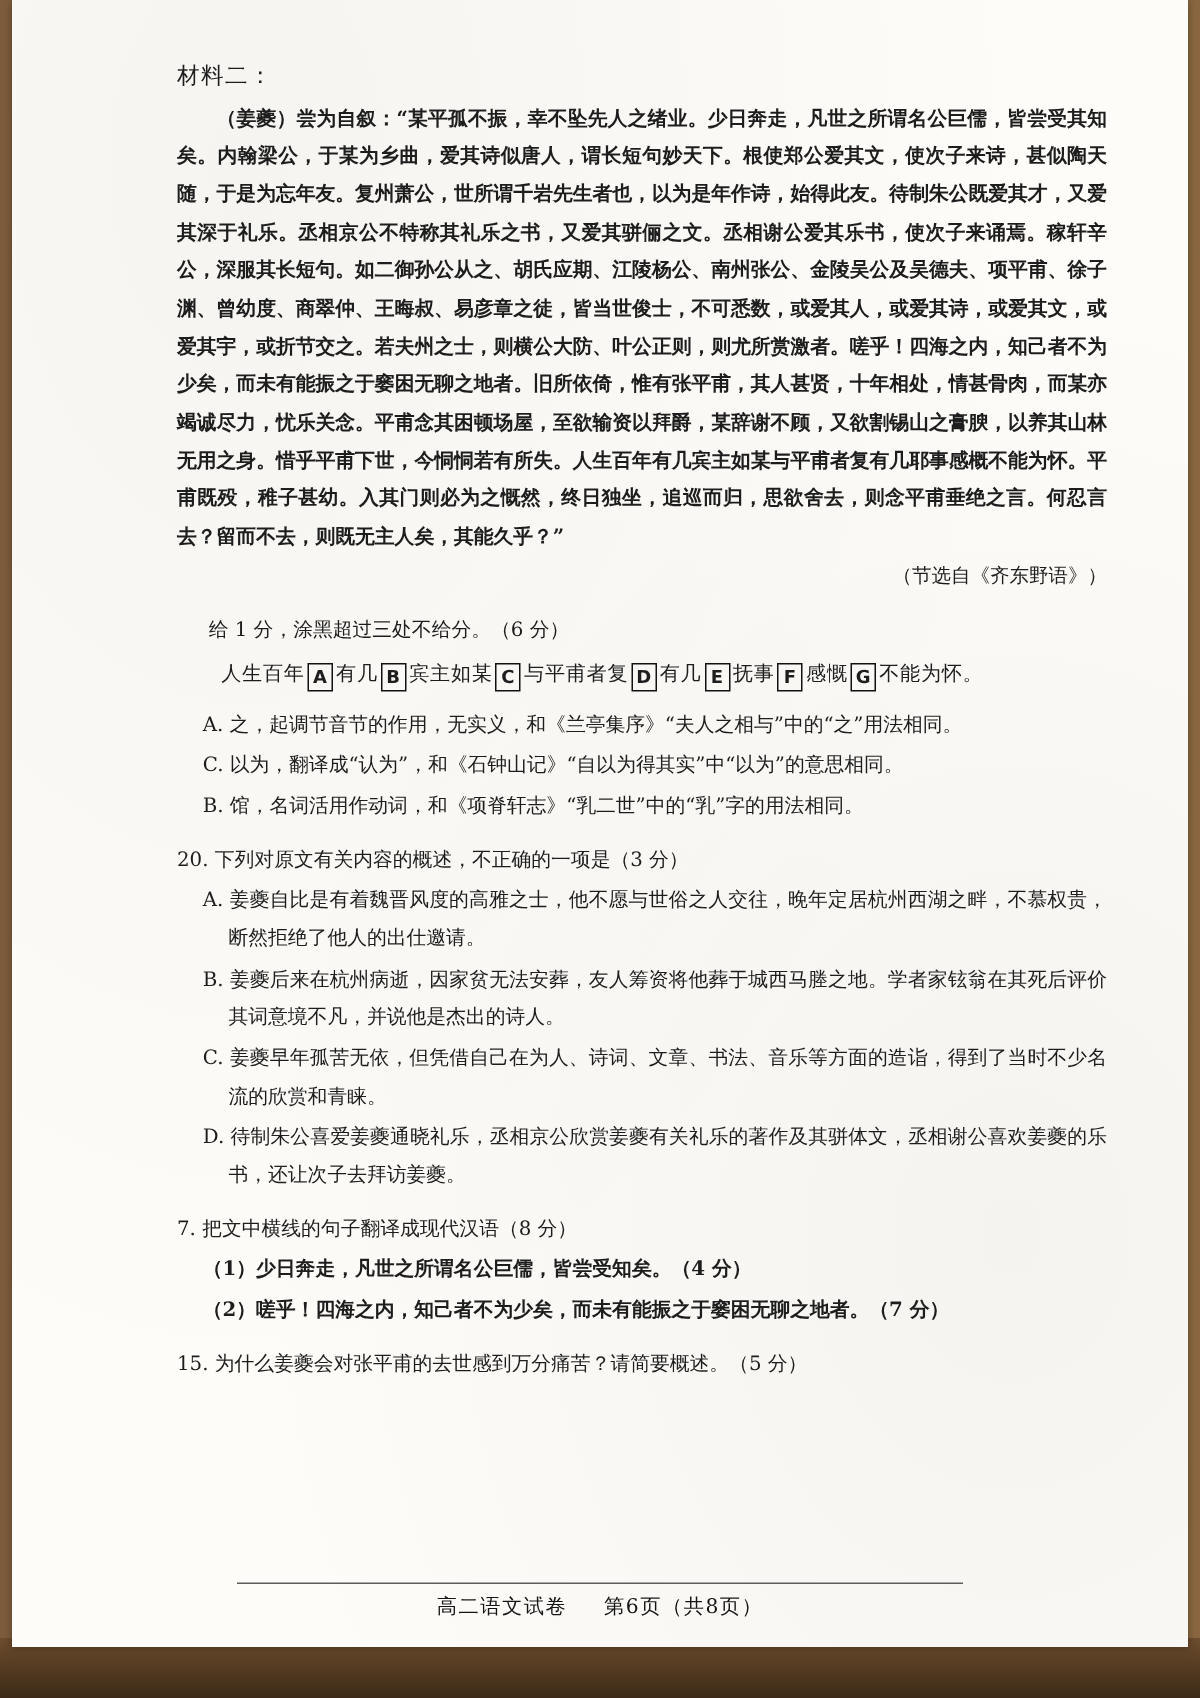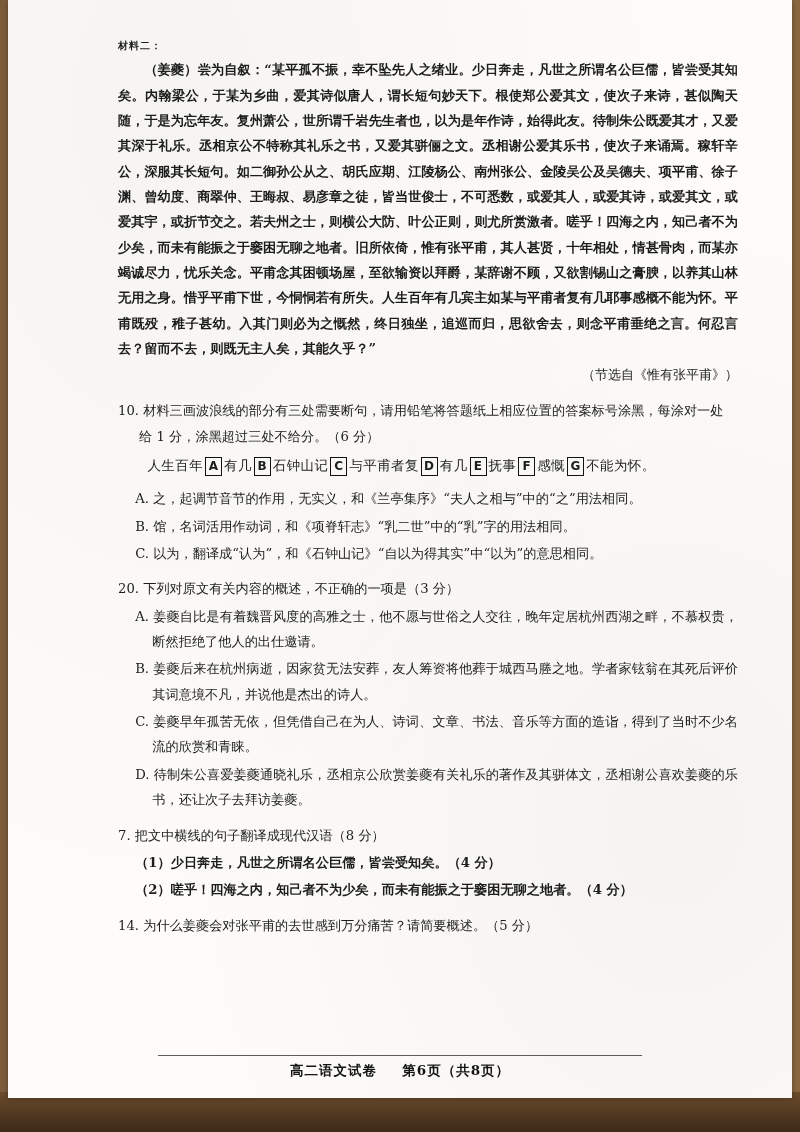--- a/index.html
+++ b/index.html
@@ -51,22 +51,22 @@
     left: 110px;
     top: 36px;
     width: 620px;
     color: #1d1d1d;
     font-family: "DejaVu Serif", "Liberation Serif", serif;
     font-size: 13.2px;
     line-height: 1.92;
     text-align: justify;
   }
   .mat-title {
-    font-weight: bold;
-    font-size: 10px;
+    font-weight: normal;
+    font-size: 15px;
     letter-spacing: 1px;
     margin-bottom: 2px;
   }
   .para {
     text-indent: 2em;
     margin: 0;
     font-weight: bold;
   }
   .src {
     text-align: right;
@@ -118,21 +118,21 @@
     vertical-align: middle;
   }
   .footer {
     position: absolute;
     left: 0;
     right: 0;
     bottom: 18px;
     text-align: center;
     font-family: "DejaVu Serif", "Liberation Serif", serif;
     font-size: 13.5px;
-    font-weight: bold;
+    font-weight: normal;
     letter-spacing: 1px;
     color: #151515;
   }
   .footer .fsep { display: inline-block; width: 14px; }
   .footer-rule {
     position: absolute;
     left: 150px;
     right: 150px;
     bottom: 42px;
     border-top: 1px solid #5c5c5c;
@@ -143,76 +143,72 @@
 
 <div class="desk"></div>
 
 <div class="page">
   <div class="content">
 
     <div class="mat-title">材料二：</div>
 
     <p class="para">（姜夔）尝为自叙：“某平孤不振，幸不坠先人之绪业。少日奔走，凡世之所谓名公巨儒，皆尝受其知矣。内翰梁公，于某为乡曲，爱其诗似唐人，谓长短句妙天下。根使郑公爱其文，使次子来诗，甚似陶天随，于是为忘年友。复州萧公，世所谓千岩先生者也，以为是年作诗，始得此友。待制朱公既爱其才，又爱其深于礼乐。丞相京公不特称其礼乐之书，又爱其骈俪之文。丞相谢公爱其乐书，使次子来诵焉。稼轩辛公，深服其长短句。如二御孙公从之、胡氏应期、江陵杨公、南州张公、金陵吴公及吴德夫、项平甫、徐子渊、曾幼度、商翠仲、王晦叔、易彦章之徒，皆当世俊士，不可悉数，或爱其人，或爱其诗，或爱其文，或爱其宇，或折节交之。若夫州之士，则横公大防、叶公正则，则尤所赏激者。嗟乎！四海之内，知己者不为少矣，而未有能振之于窭困无聊之地者。旧所依倚，惟有张平甫，其人甚贤，十年相处，情甚骨肉，而某亦竭诚尽力，忧乐关念。平甫念其困顿场屋，至欲输资以拜爵，某辞谢不顾，又欲割锡山之膏腴，以养其山林无用之身。惜乎平甫下世，今恫恫若有所失。人生百年有几宾主如某与平甫者复有几耶事感概不能为怀。平甫既殁，稚子甚幼。入其门则必为之慨然，终日独坐，追巡而归，思欲舍去，则念平甫垂绝之言。何忍言去？留而不去，则既无主人矣，其能久乎？”</p>
 
-    <div class="src">（节选自《惟有张平甫》）</div>
-
-    <div class="q">
-      <div class="q-hang">
-        <span>10.</span>
-        <span>材料三画波浪线的部分有三处需要断句，请用铅笔将答题纸上相应位置的答案标号涂黑，每涂对一处</span>
-      </div>
+    <div class="src">（节选自《齐东野语》）</div>
+
+    <div class="q">
       <div class="q-hang" style="padding-left:1.6em;text-indent:0;">给 1 分，涂黑超过三处不给分。（6 分）</div>
       <div class="punct-line">
         <span class="seg">人生百年</span>
         <span class="boxmark">A</span>
         <span class="seg">有几</span>
         <span class="boxmark">B</span>
-        <span class="seg">石钟山记</span>
+        <span class="seg">宾主如某</span>
         <span class="boxmark">C</span>
         <span class="seg">与平甫者复</span>
         <span class="boxmark">D</span>
         <span class="seg">有几</span>
         <span class="boxmark">E</span>
         <span class="seg">抚事</span>
         <span class="boxmark">F</span>
         <span class="seg">感慨</span>
         <span class="boxmark">G</span>
         <span class="seg">不能为怀。</span>
       </div>
     </div>
 
     <div class="q">
       <div class="opt">A. 之，起调节音节的作用，无实义，和《兰亭集序》“夫人之相与”中的“之”用法相同。</div>
+      <div class="opt">C. 以为，翻译成“认为”，和《石钟山记》“自以为得其实”中“以为”的意思相同。</div>
       <div class="opt">B. 馆，名词活用作动词，和《项脊轩志》“乳二世”中的“乳”字的用法相同。</div>
-      <div class="opt">C. 以为，翻译成“认为”，和《石钟山记》“自以为得其实”中“以为”的意思相同。</div>
     </div>
 
     <div class="q">
       <div class="q-hang">
         <span>20.</span>
         <span>下列对原文有关内容的概述，不正确的一项是（3 分）</span>
       </div>
       <div class="opt">A. 姜夔自比是有着魏晋风度的高雅之士，他不愿与世俗之人交往，晚年定居杭州西湖之畔，不慕权贵，断然拒绝了他人的出仕邀请。</div>
       <div class="opt">B. 姜夔后来在杭州病逝，因家贫无法安葬，友人筹资将他葬于城西马塍之地。学者家铉翁在其死后评价其词意境不凡，并说他是杰出的诗人。</div>
       <div class="opt">C. 姜夔早年孤苦无依，但凭借自己在为人、诗词、文章、书法、音乐等方面的造诣，得到了当时不少名流的欣赏和青睐。</div>
       <div class="opt">D. 待制朱公喜爱姜夔通晓礼乐，丞相京公欣赏姜夔有关礼乐的著作及其骈体文，丞相谢公喜欢姜夔的乐书，还让次子去拜访姜夔。</div>
     </div>
 
     <div class="q">
       <div class="q-hang">
         <span>7.</span>
         <span>把文中横线的句子翻译成现代汉语（8 分）</span>
       </div>
       <div class="sub">（1）少日奔走，凡世之所谓名公巨儒，皆尝受知矣。（4 分）</div>
-      <div class="sub">（2）嗟乎！四海之内，知己者不为少矣，而未有能振之于窭困无聊之地者。（4 分）</div>
+      <div class="sub">（2）嗟乎！四海之内，知己者不为少矣，而未有能振之于窭困无聊之地者。（7 分）</div>
     </div>
 
     <div class="q">
       <div class="q-hang">
-        <span>14.</span>
+        <span>15.</span>
         <span>为什么姜夔会对张平甫的去世感到万分痛苦？请简要概述。（5 分）</span>
       </div>
     </div>
 
   </div>
 
   <div class="footer-rule"></div>
   <div class="footer">
     <span>高二语文试卷</span>
     <span class="fsep"></span>

